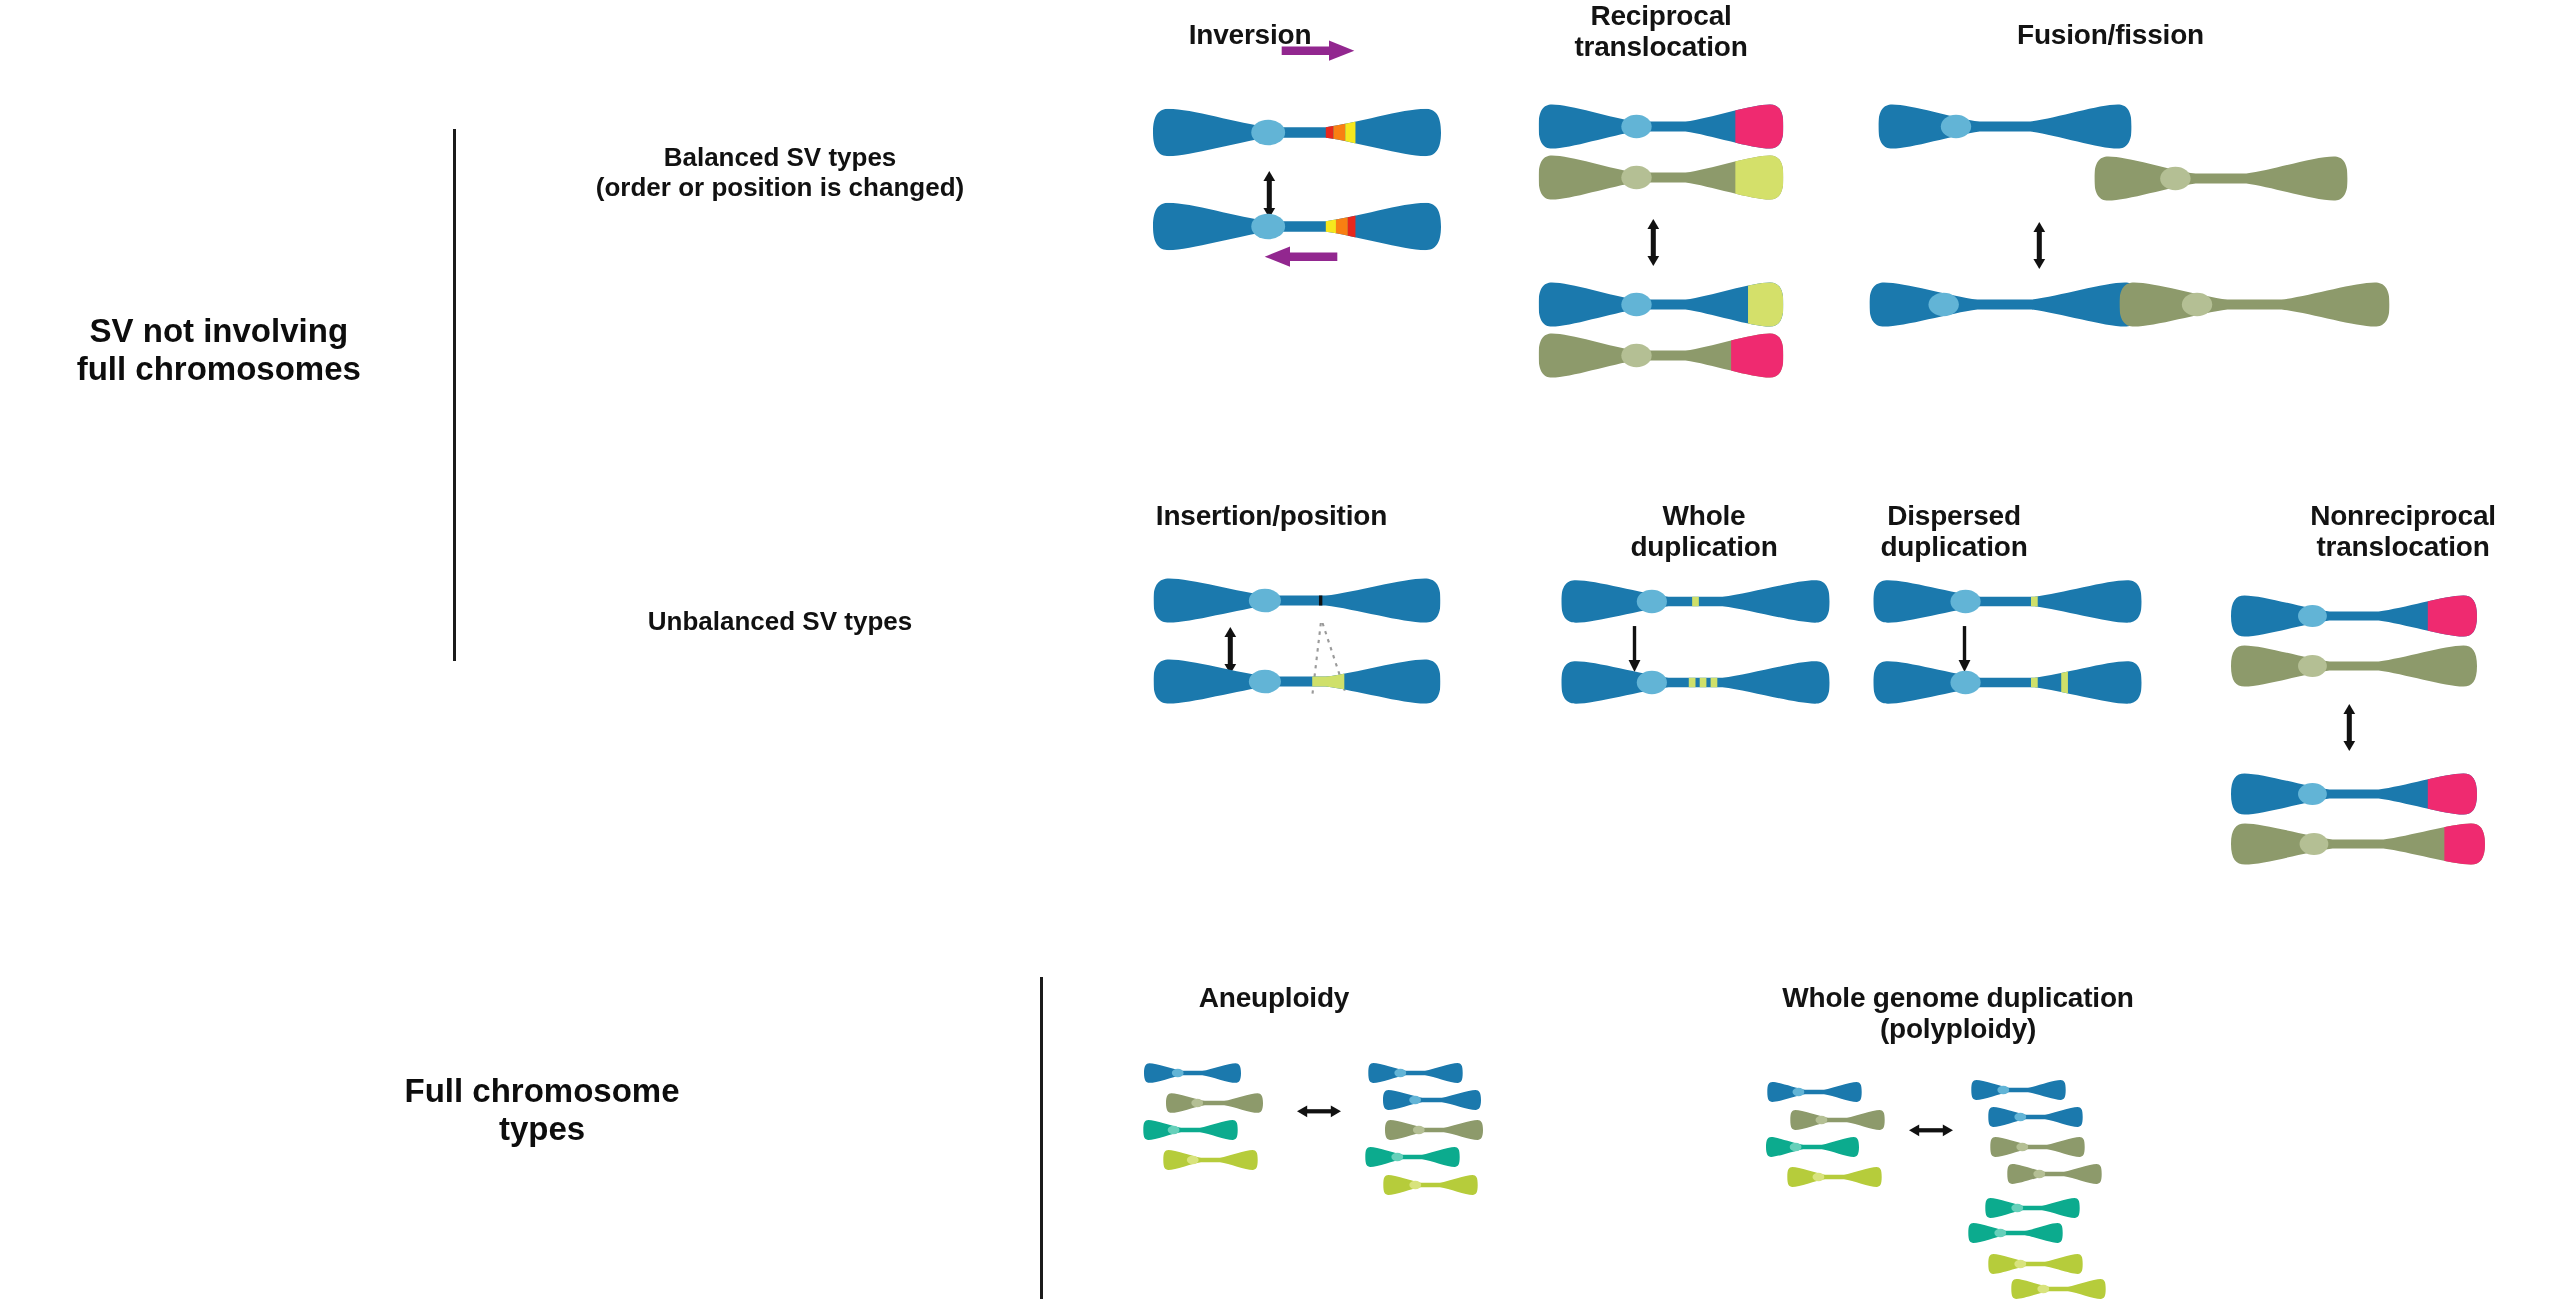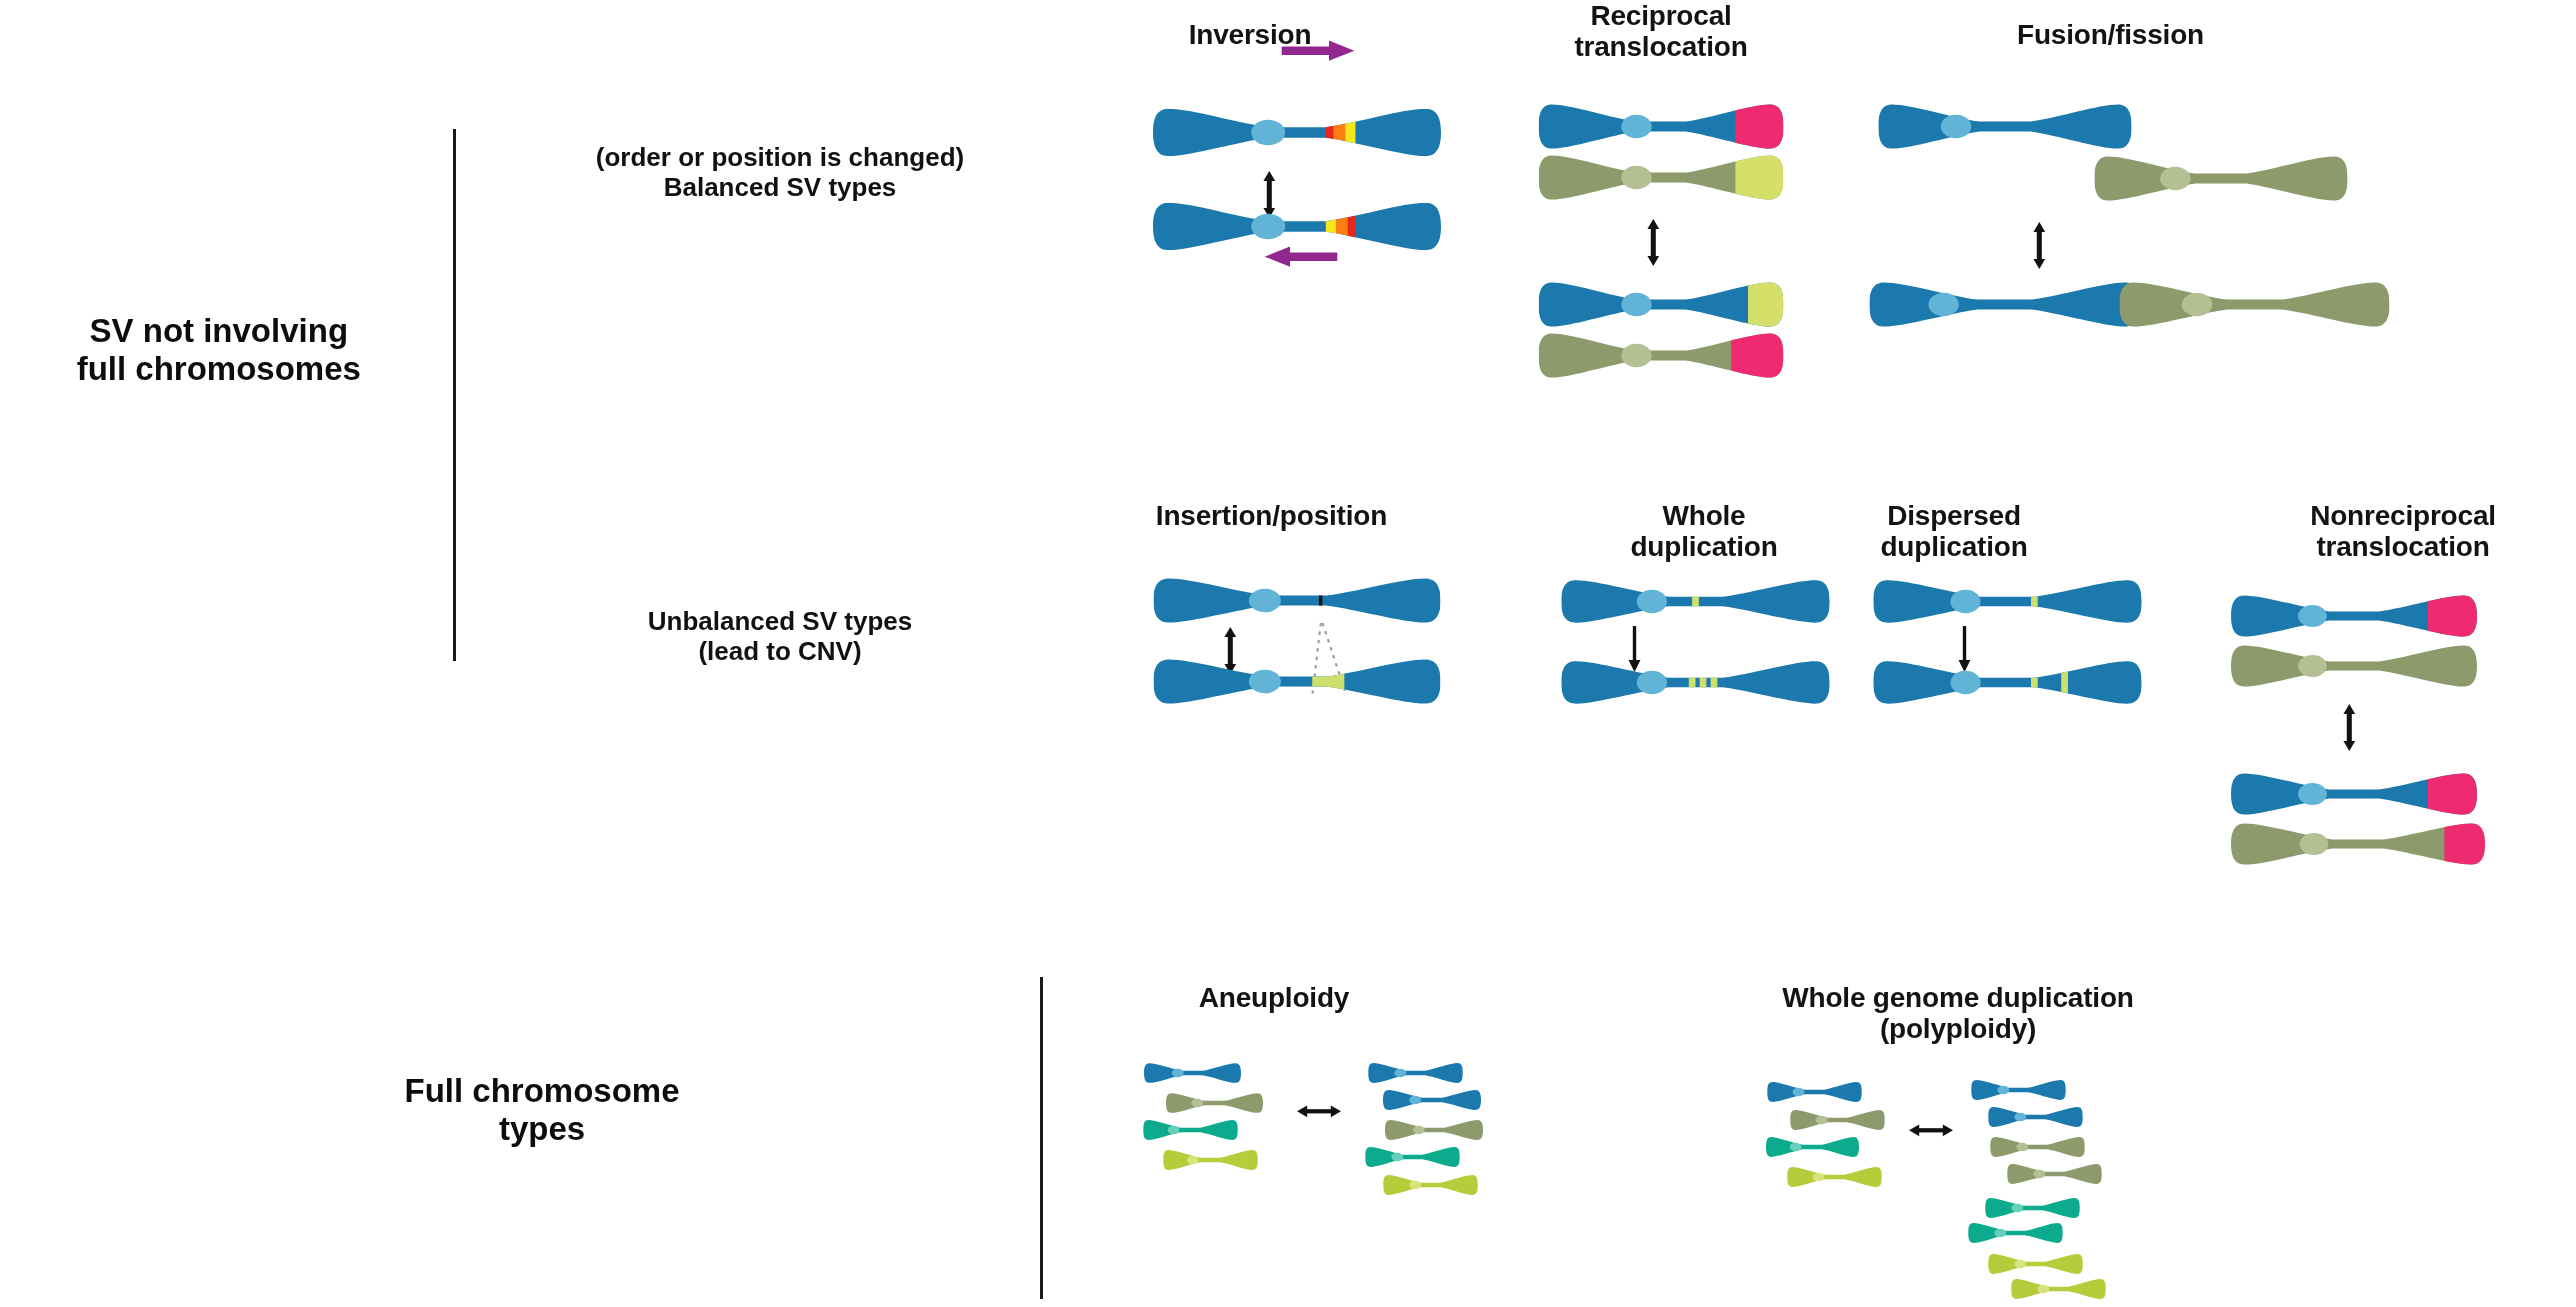--- a/index.html
+++ b/index.html
@@ -50,27 +50,26 @@
 </svg>
 
 <div class="abs grouplbl" style="left:6.8px;top:312px;width:424px;">
   <div>SV not involving</div>
   <div>full chromosomes</div>
 </div>
 
 <div class="abs vdiv" style="left:453px;top:129px;height:532px;"></div>
 
 <div class="abs rowlbl" style="left:509px;top:142px;width:542px;">
+  <div>Balanced SV types</div>
   <div>(order or position is changed)</div>
-  <div>Balanced SV types</div>
 </div>
 
 <div class="abs rowlbl" style="left:509px;top:606px;width:542px;">
   <div>Unbalanced SV types</div>
-  <div>(lead to CNV)</div>
 </div>
 
 <div class="abs ttl" style="left:1300,top:0px;left:1093px;top:18.6px;width:314px;">
   <div>Inversion</div>
 </div>
 
 <div class="abs" style="left:1280px;top:38px;">
   <svg width="76" height="25.4" viewBox="0 0 90 30">
     <path d="M2,15 L62,15" stroke="#92278f" stroke-width="10" fill="none"></path>
     <path d="M58,3 L88,15 L58,27 Z" fill="#92278f"></path>

